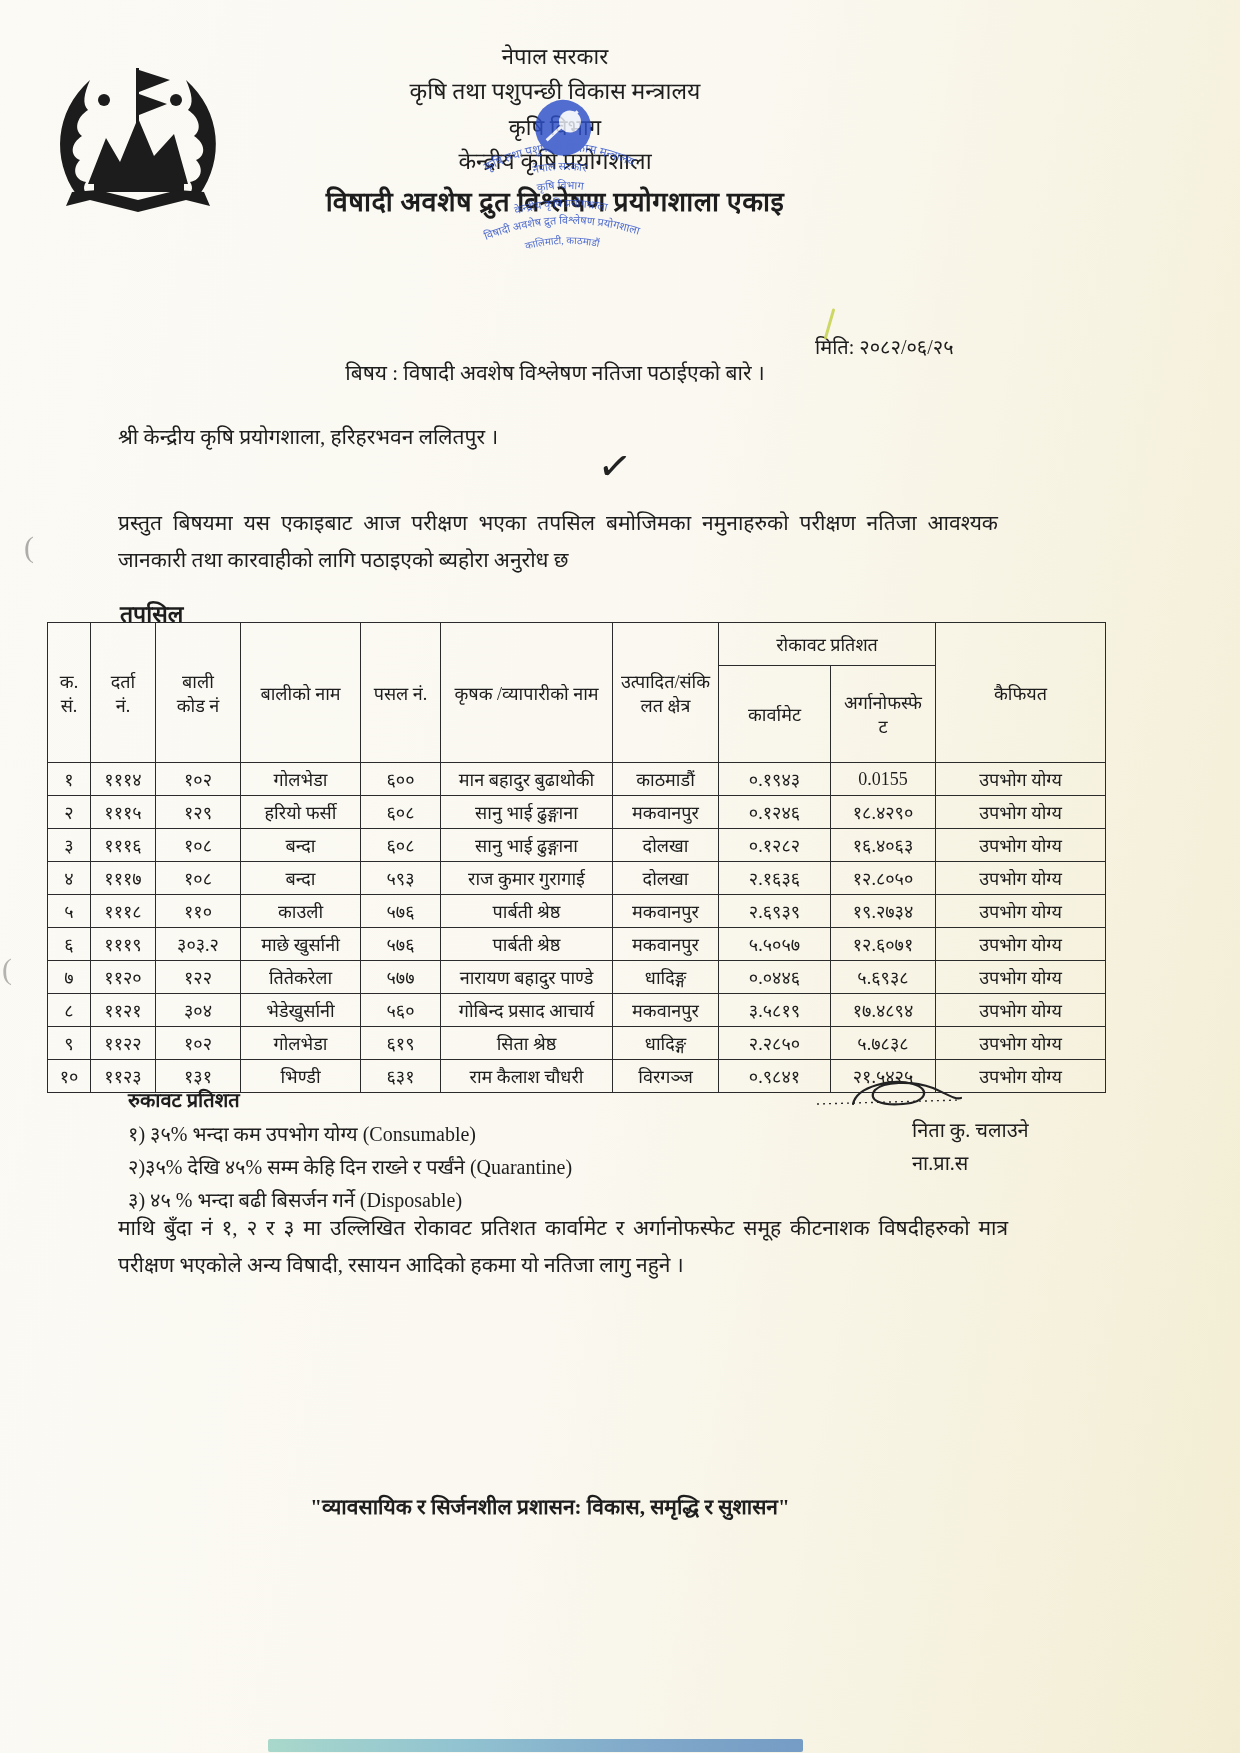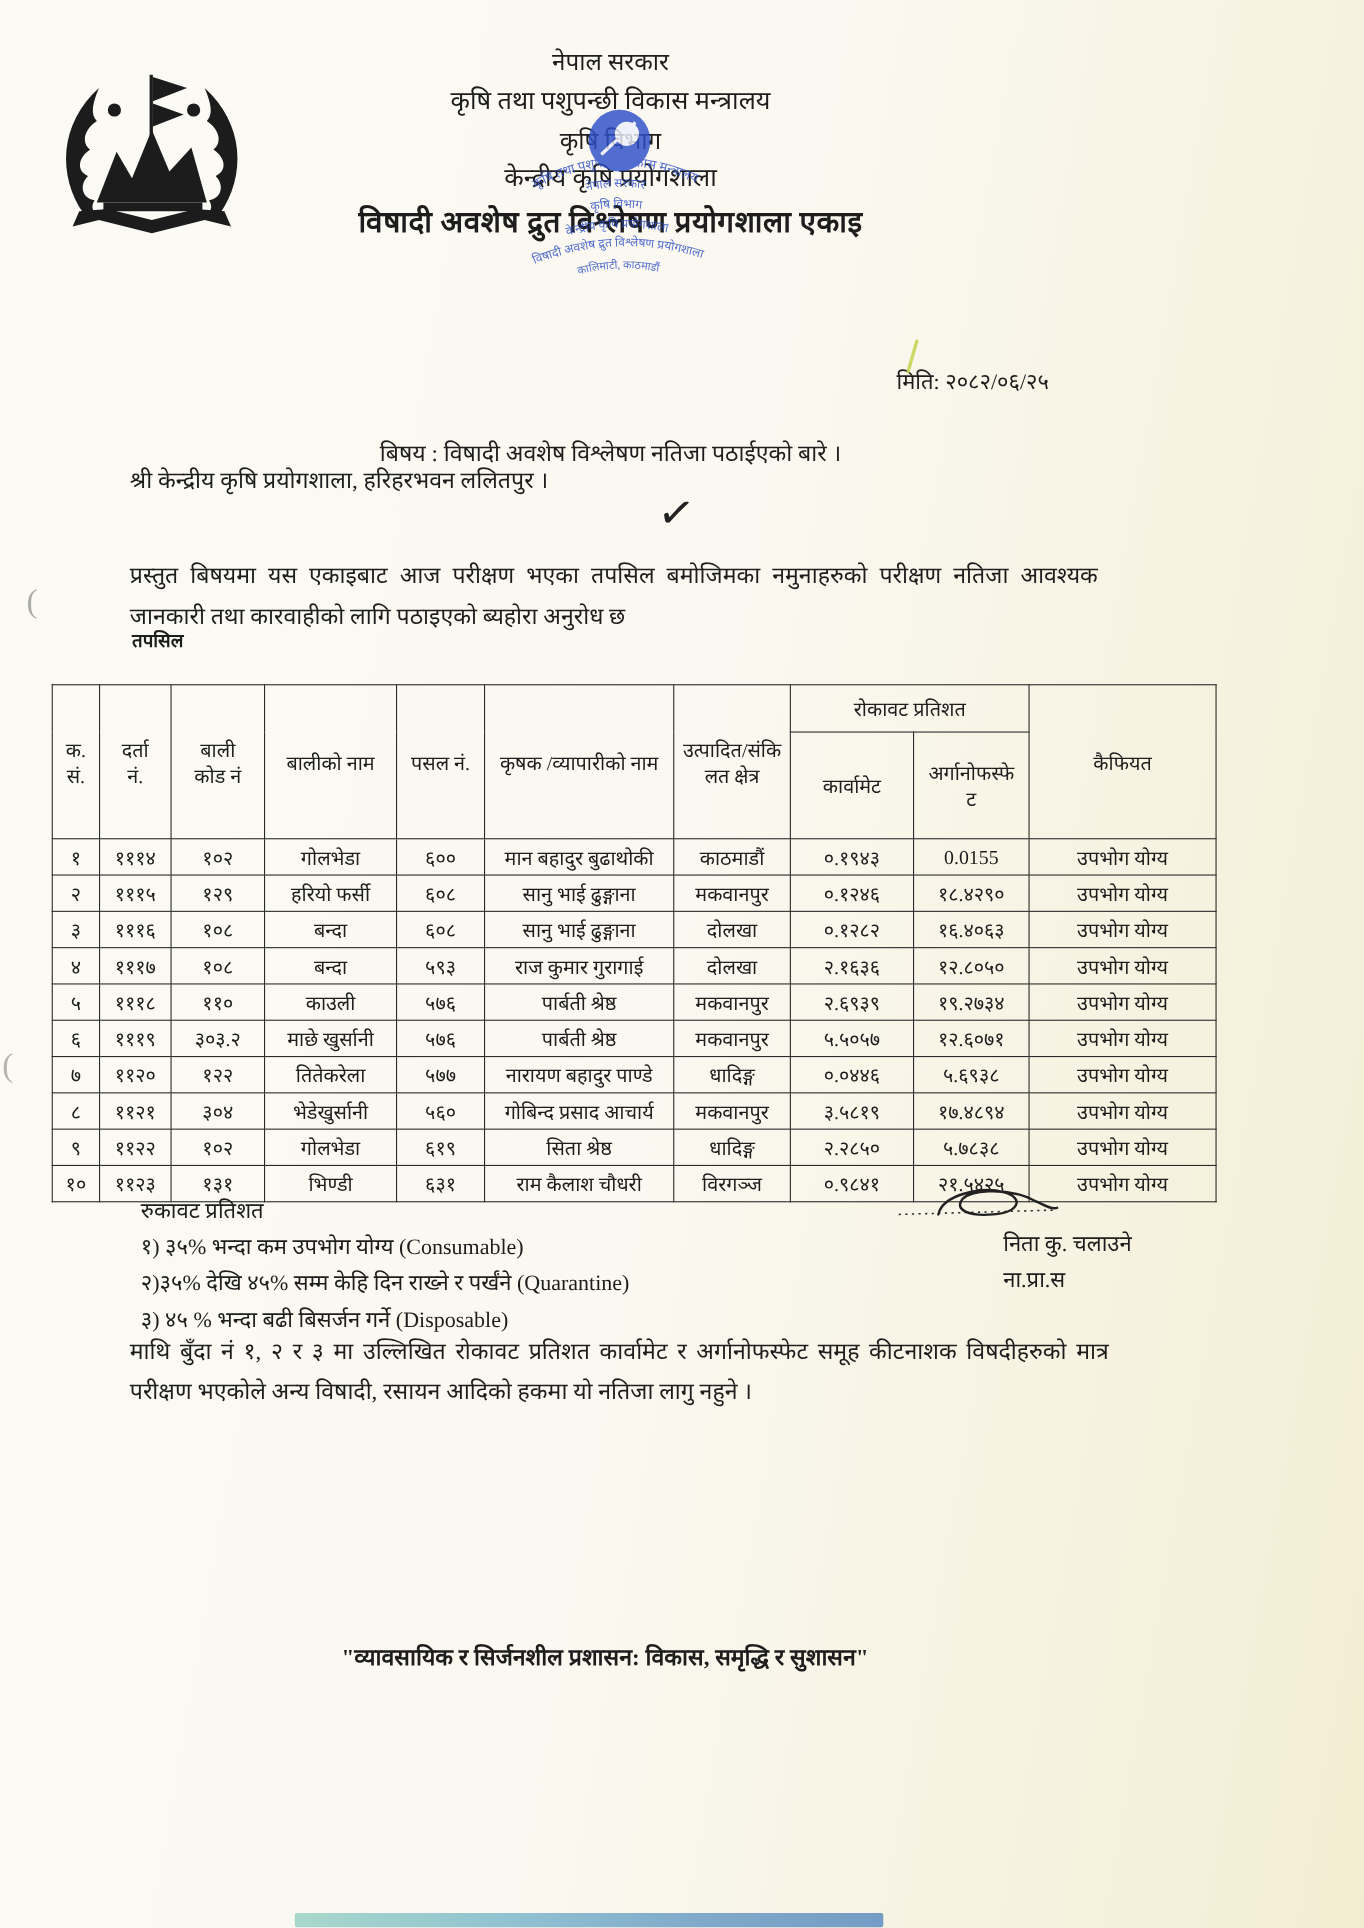--- a/index.html
+++ b/index.html
@@ -18,26 +18,26 @@
   .lh4{font-size:23px;margin-top:9px;}
   .lh5{font-size:27px;font-weight:bold;margin-top:12px;letter-spacing:.5px;}
   .lh6{font-size:22px;margin-top:13px;}
   
   .stamp{left:420px;top:92px;width:280px;height:175px;opacity:.82;transform:rotate(-2deg);pointer-events:none;}
   
   .refblock{left:118px;top:281px;font-size:20px;line-height:1.4;}
   .ref-no{font-size:24px;letter-spacing:1px;}
   .chalani-no{font-size:34px;font-style:italic;letter-spacing:2px;}
   .dateline{left:815px;top:333px;font-size:20px;}
-  .subject{left:55px;top:358px;width:1000px;text-align:center;font-size:21px;margin-top:39px;}
+  .subject{left:55px;top:358px;width:1000px;text-align:center;font-size:21px;}
   
   .addr{left:118px;top:420px;font-size:21px;line-height:1.65;}
   .checkmark{left:598px;top:443px;font-size:40px;color:#222;transform:rotate(8deg);font-weight:bold;}
   .bodypara{left:118px;top:505px;width:880px;font-size:21px;line-height:1.75;text-align:justify;}
-  .tapasil{left:120px;top:570px;font-size:17px;font-weight:bold;}
+  .tapasil{left:120px;top:597px;font-size:23px;font-weight:bold;}
   
   .tablewrap{left:47px;top:622px;}
   table.results{border-collapse:collapse;table-layout:fixed;width:1058px;background:transparent;}
   table.results th,table.results td{
     border:1.6px solid #2b2b2b;font-weight:normal;
     font-size:18px;padding:2px 4px;text-align:center;vertical-align:middle;
     overflow:hidden;
   }
   th.pre{white-space:pre-line;}
   .th-sn{vertical-align:bottom;text-align:left;padding-left:7px;padding-bottom:18px;}
@@ -45,21 +45,21 @@
   .th-code{vertical-align:bottom;padding-bottom:26px;}
   .th-crop{vertical-align:bottom;padding-bottom:34px;}
   .th-stall{vertical-align:bottom;padding-bottom:34px;}
   .th-farmer{vertical-align:top;padding-top:28px;}
   .th-area{vertical-align:top;padding-top:24px;}
   .th-grp{height:38px;font-size:19px;}
   .th-sub{vertical-align:top;padding-top:14px;text-align:left;padding-left:16px;white-space:pre-line;}
   .th-rem{vertical-align:top;padding-top:20px;}
   tr.data-row td{height:28px;}
   
-  .notes-head{left:128px;top:1086px;font-size:20px;font-weight:normal;}
+  .notes-head{left:128px;top:1086px;font-size:20px;font-weight:bold;}
   .notes{left:128px;top:1118px;font-size:20px;line-height:1.65;}
   .sig-scribble{left:815px;top:1074px;}
   .sig-name{left:912px;top:1116px;font-size:20px;}
   .sig-desig{left:912px;top:1149px;font-size:20px;}
   .closing{left:118px;top:1210px;width:890px;font-size:21px;line-height:1.75;text-align:justify;}
   .slogan{left:0px;top:1492px;width:1100px;text-align:center;font-size:21px;font-weight:bold;}
   
   .pen-stroke{left:828px;top:308px;width:3px;height:32px;background:#c8d455;transform:rotate(16deg);border-radius:2px;opacity:.9;}
   .paren1{left:24px;top:530px;font-size:30px;color:#6f6f6f;opacity:.55;}
   .paren2{left:2px;top:952px;font-size:30px;color:#6f6f6f;opacity:.5;}

